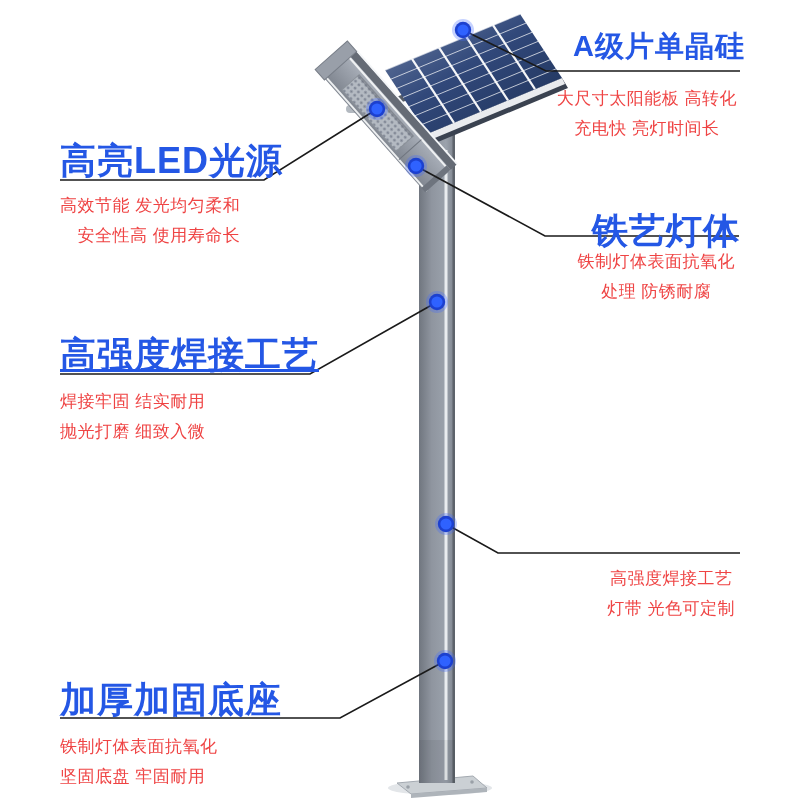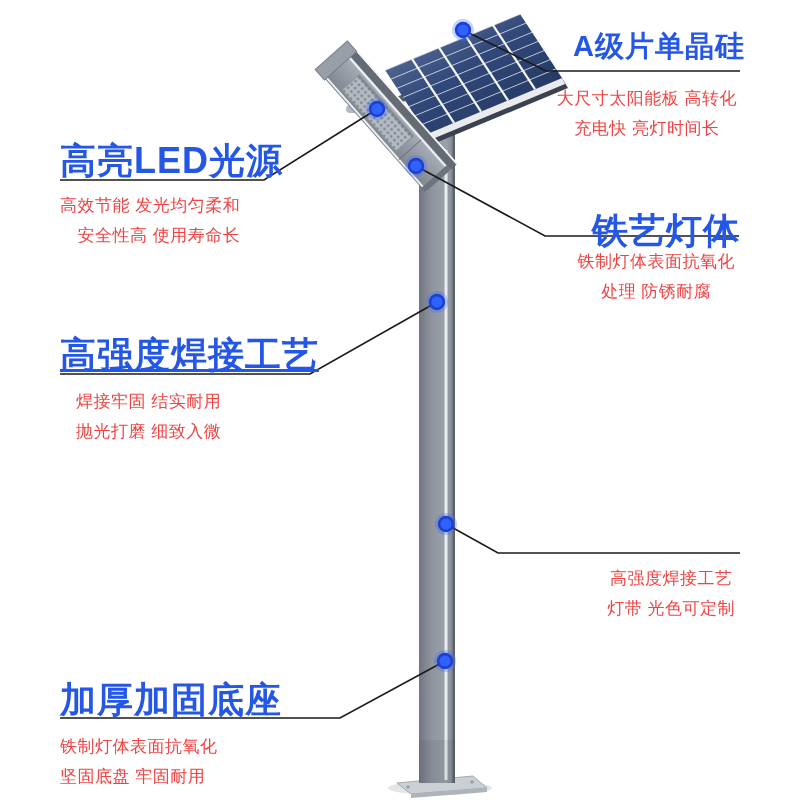--- a/index.html
+++ b/index.html
@@ -160,21 +160,21 @@
     <div>安全性高 使用寿命长</div>
   </div>
 
   <div class="callout-title align-right" style="top:194px;right:60px;margin-top:13px;">铁艺灯体</div>
   <div class="callout-desc align-right" style="top:247px;right:65px;">
     <div>铁制灯体表面抗氧化</div>
     <div>处理 防锈耐腐</div>
   </div>
 
   <div class="callout-title align-left" style="top:331px;left:60px;text-decoration:underline;">高强度焊接工艺</div>
-  <div class="callout-desc align-left" style="top:387px;left:60px;margin-left:16px;">
+  <div class="callout-desc align-left" style="top:387px;left:60px;">
     <div>焊接牢固 结实耐用</div>
     <div>抛光打磨 细致入微</div>
   </div>
 
   <div class="callout-desc align-right" style="top:564px;right:65px;">
     <div>高强度焊接工艺</div>
     <div>灯带 光色可定制</div>
   </div>
 
   <div class="callout-title align-left" style="top:676px;left:60px;">加厚加固底座</div>

